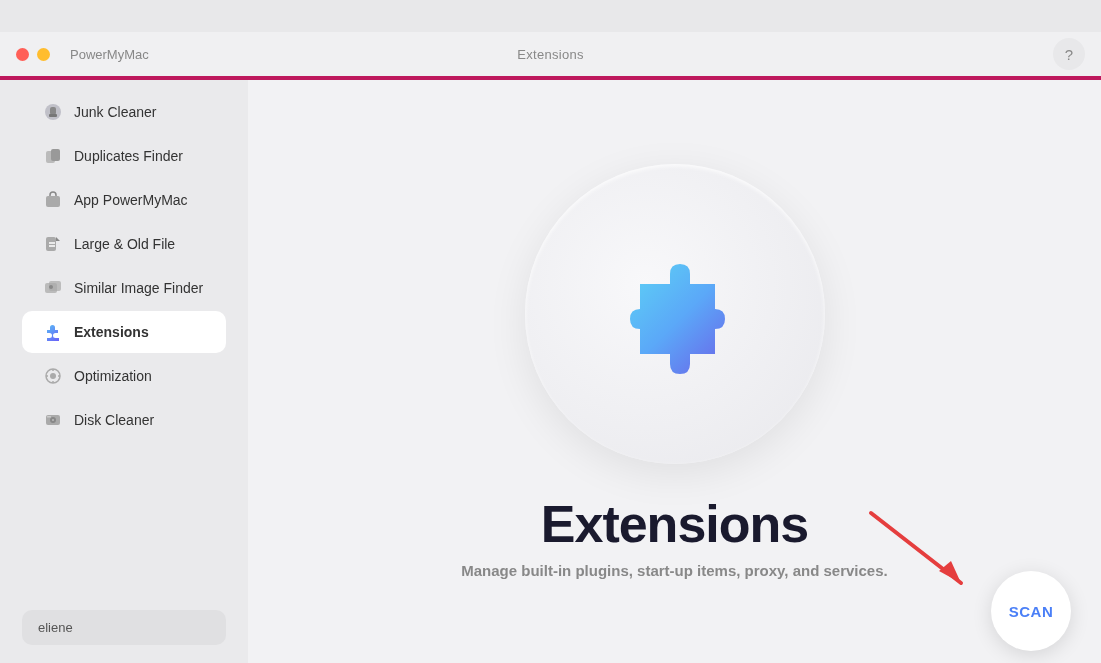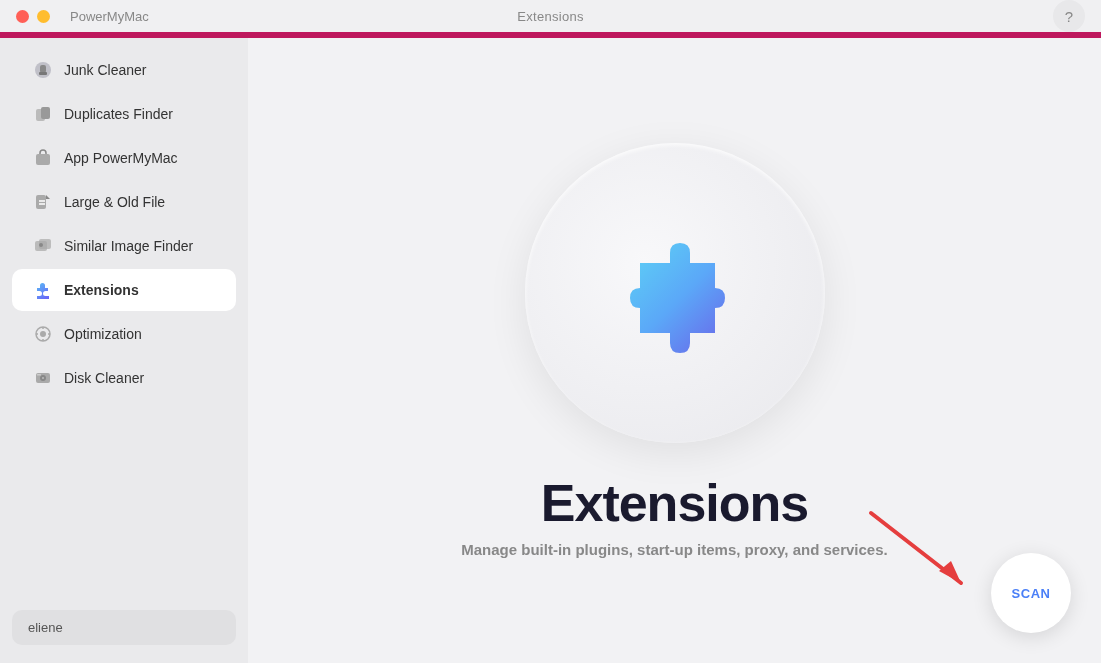--- a/index.html
+++ b/index.html
@@ -8,28 +8,29 @@
       height: 663px;
       background: #e8e8ea;
       font-family: -apple-system, BlinkMacSystemFont, 'SF Pro Display', 'Helvetica Neue', Arial, sans-serif;
       overflow: hidden;
       display: flex;
       flex-direction: column;
     }
 
     
     .titlebar {
-      height: 38px;
+      height: 48px;
       background: #f0f0f2;
       display: flex;
       align-items: center;
       padding: 0 16px;
       position: relative;
       flex-shrink: 0;
-      border-bottom: 6px solid #be185d;
+      border-bottom: 4px solid #be185d;
+      margin-top: 32px;
     }
     .traffic-lights {
       display: flex;
       gap: 8px;
       align-items: center;
     }
     .traffic-light {
       width: 13px;
       height: 13px;
       border-radius: 50%;
@@ -77,21 +78,21 @@
     .main-layout {
       display: flex;
       flex: 1;
       overflow: hidden;
     }
 
     
     .sidebar {
       width: 248px;
       background: #eaeaec;
-      padding: 10px 4px;
+      padding: 10px 14px;
       display: flex;
       flex-direction: column;
       flex-shrink: 0;
     }
     .sidebar-item {
       display: flex;
       align-items: center;
       gap: 10px;
       padding: 10px 20px;
       cursor: pointer;
@@ -171,32 +172,32 @@
     }
     .content-desc {
       font-size: 15px;
       color: #888;
       font-weight: 700;
     }
 
     
     .scan-btn {
       position: absolute;
-      bottom: 30px;
+      bottom: 12px;
       right: 30px;
       width: 80px;
       height: 80px;
       border-radius: 50%;
       background: #fff;
       border: none;
       cursor: pointer;
       display: flex;
       align-items: center;
       justify-content: center;
-      font-size: 13px;
+      font-size: 15px;
       font-weight: 700;
       color: #4a7ff7;
       letter-spacing: 0.5px;
       box-shadow: 0 4px 20px rgba(0,0,0,0.12);
     }
 
     
     .arrow-container {
       position: absolute;
       bottom: 60px;

